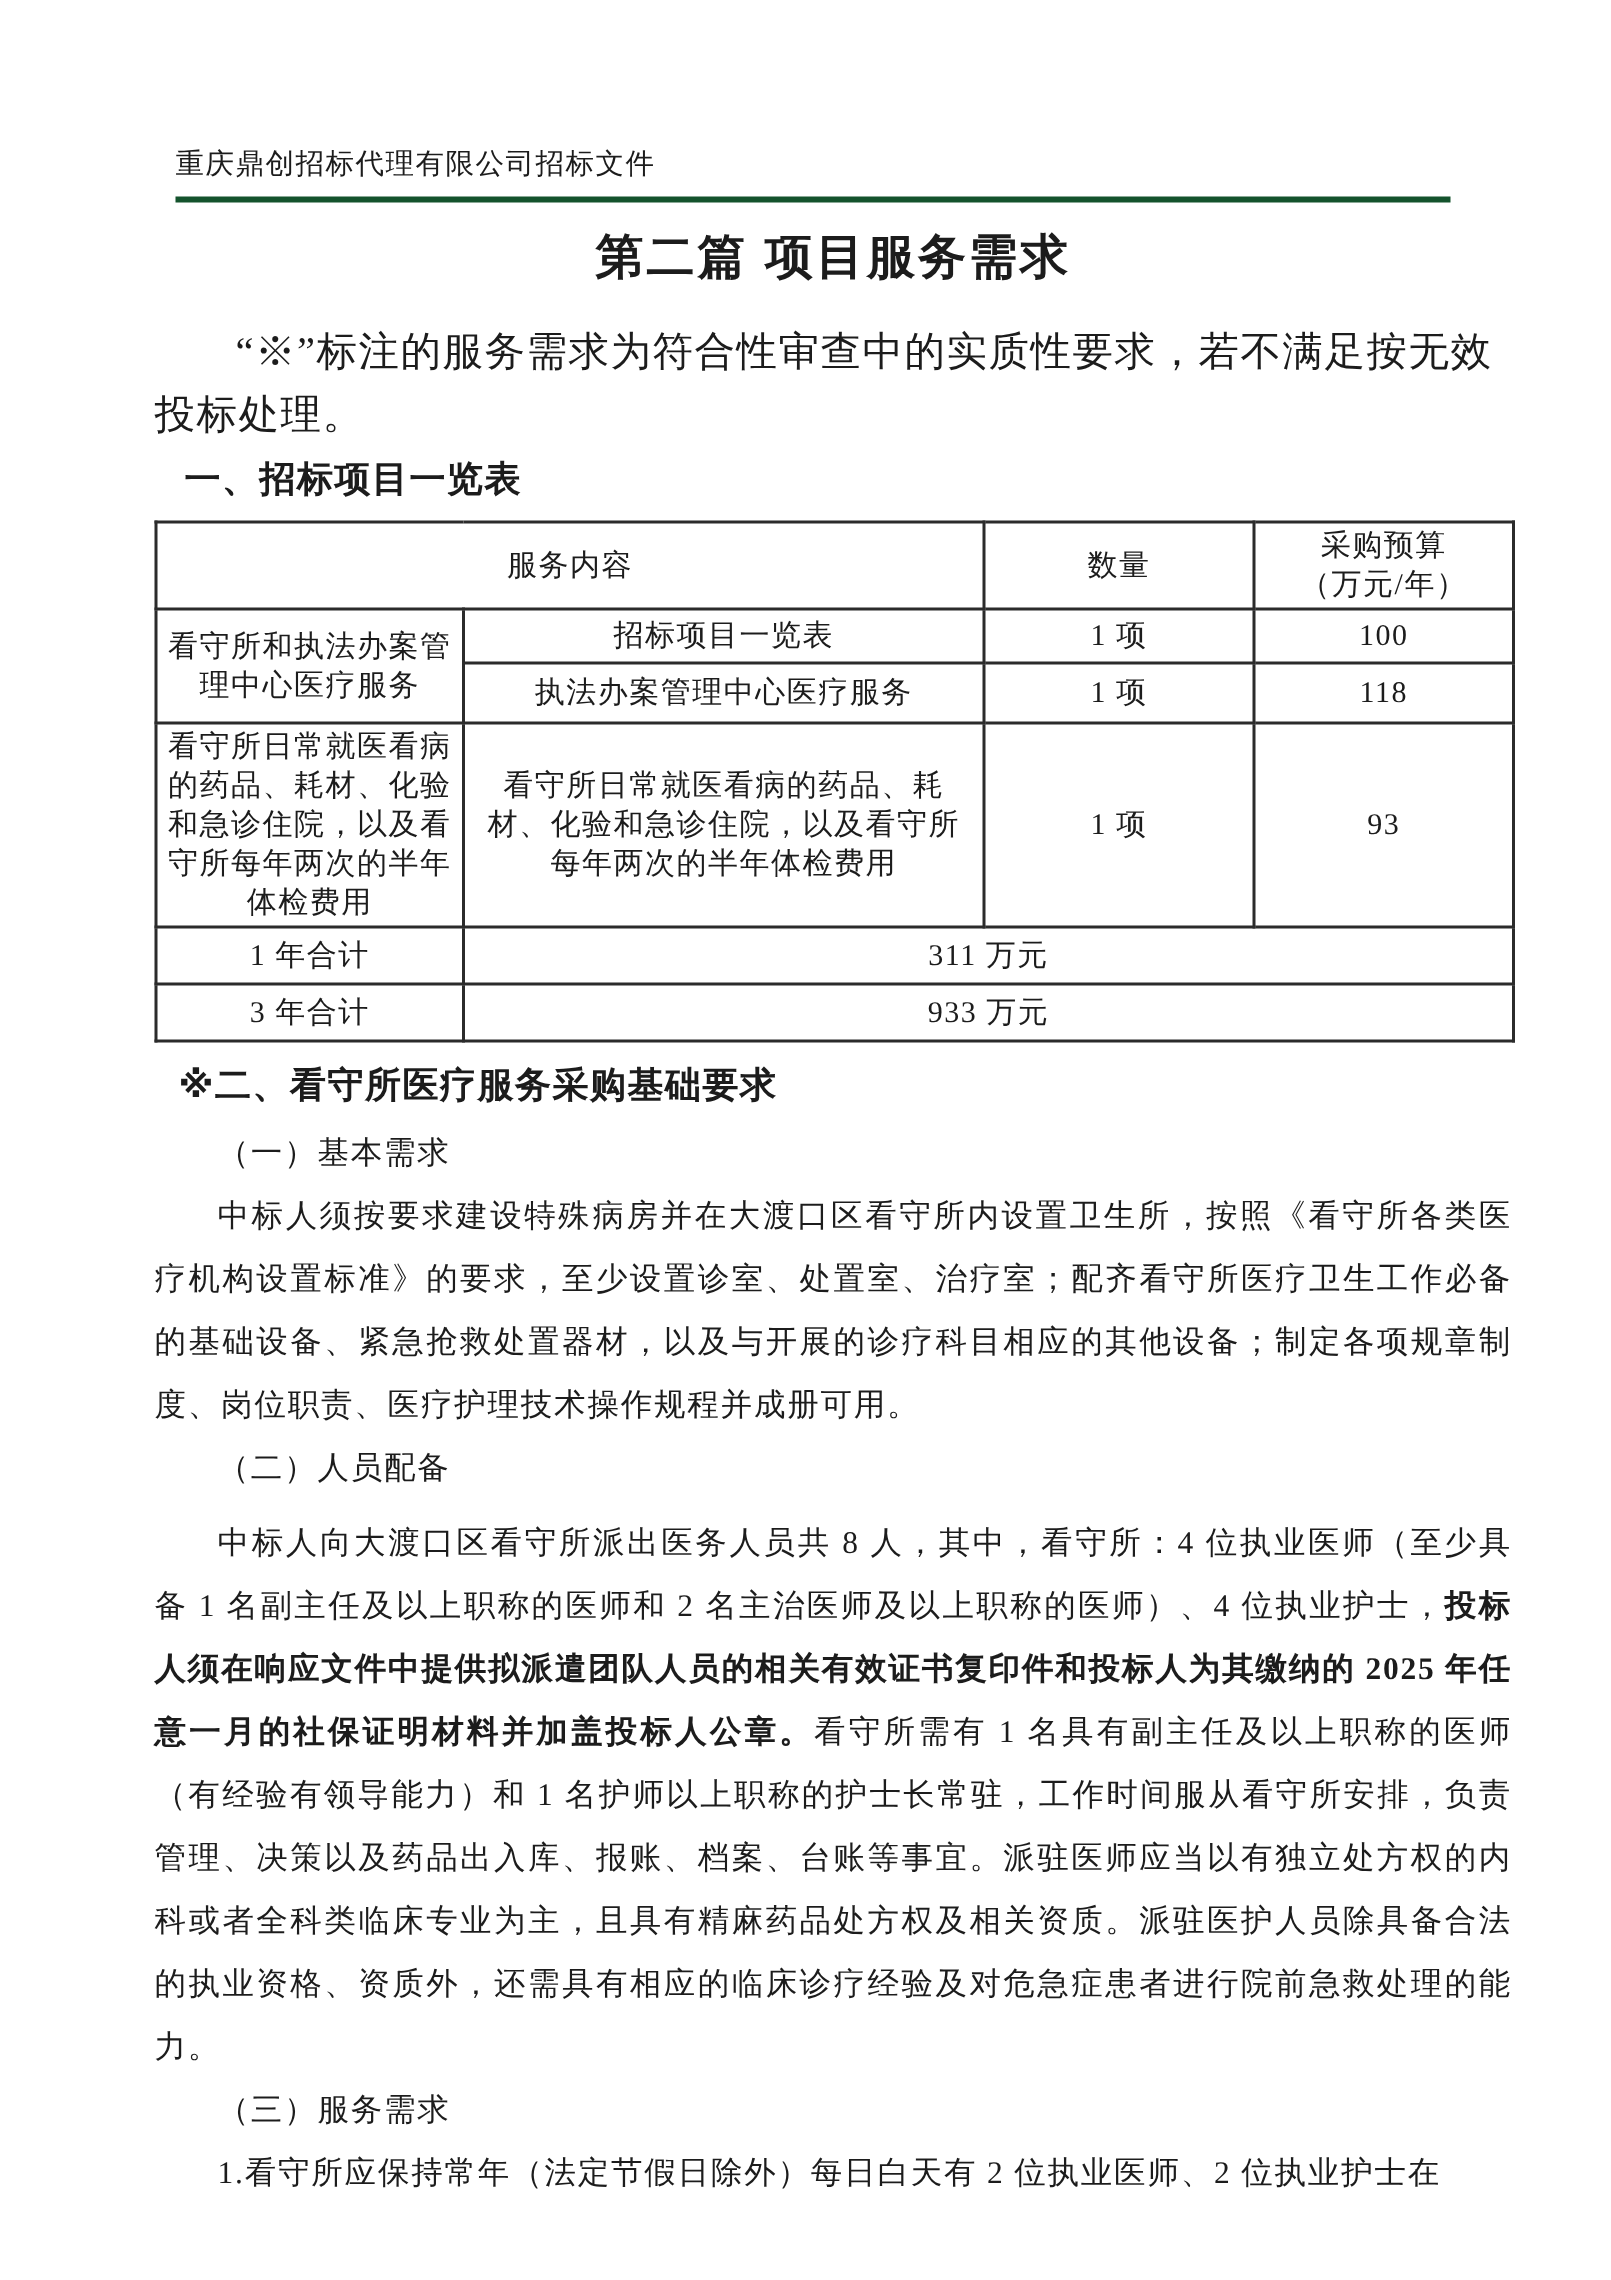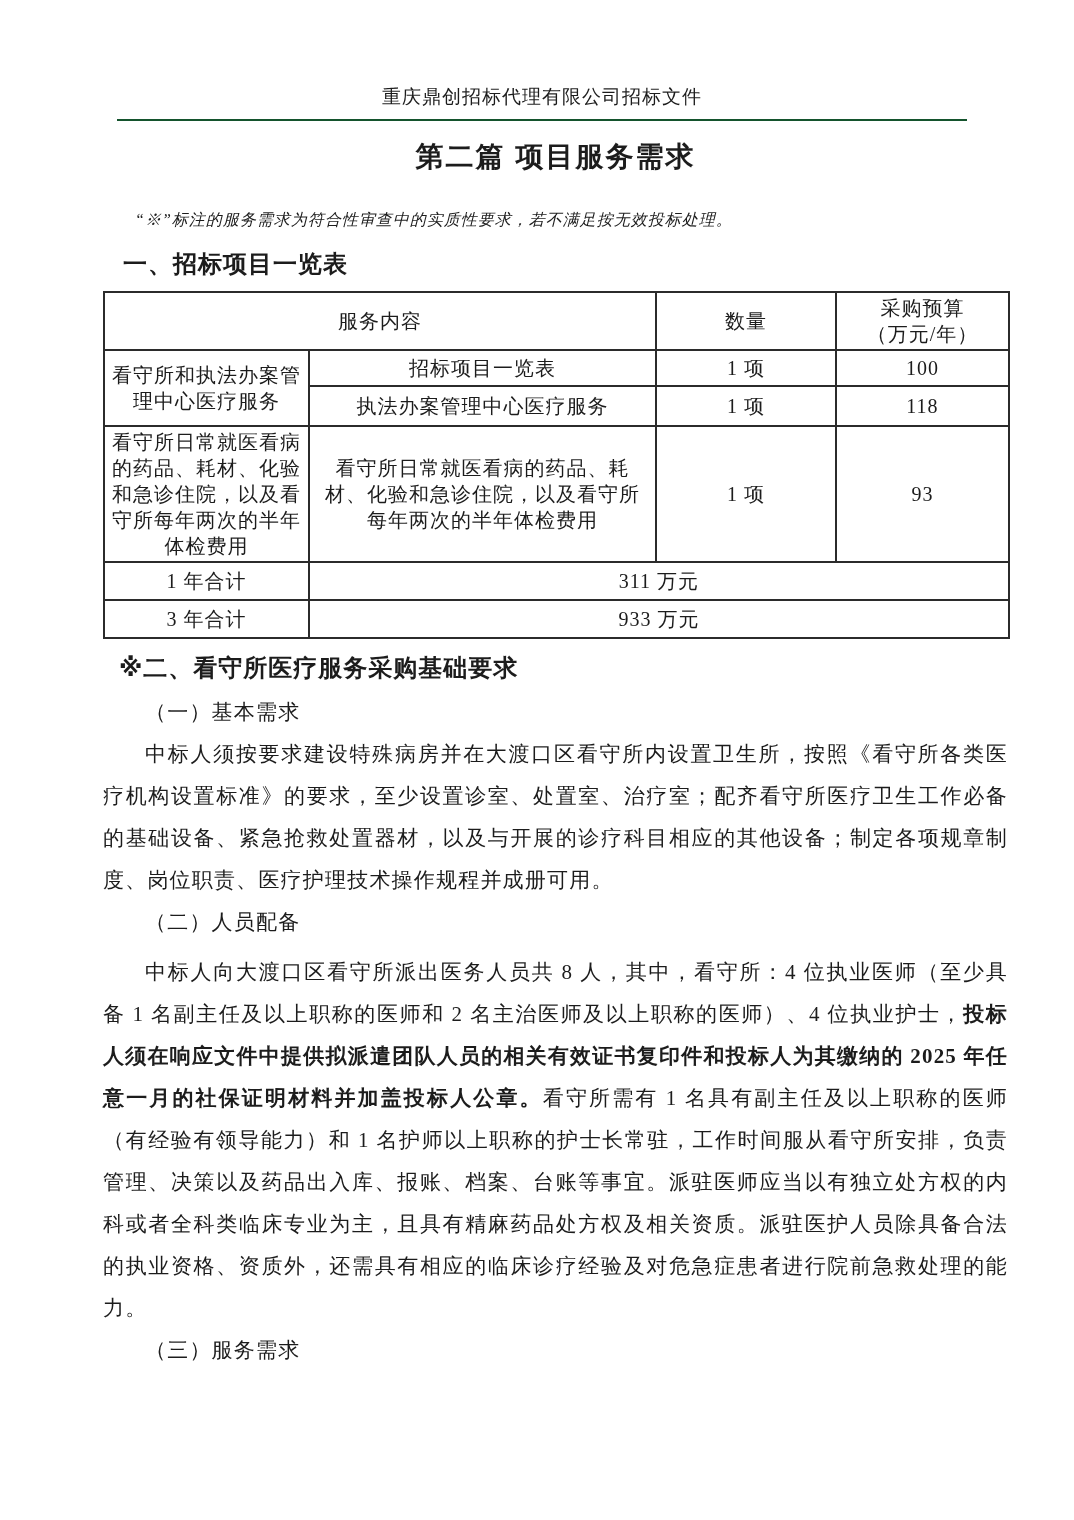--- a/index.html
+++ b/index.html
@@ -14,45 +14,45 @@
     overflow: hidden;
   }
   .content { padding: 0 66px 0 103px; }
 
   
   .doc-header {
     margin-left: 14px;
     width: 850px;
     padding-top: 84px;
     padding-bottom: 9px;
-    border-bottom: 2px solid #14532d;
+    border-bottom: 4px solid #14532d;
     display: flex;
-    justify-content: center;
+    justify-content: flex-start;
     align-items: flex-end;
     font-size: 19px;
     letter-spacing: 1px;
+    margin-top: 12px;
   }
 
   .doc-title {
     margin-top: 10px;
     text-align: center;
     font-family: "Liberation Sans", "DejaVu Sans", sans-serif;
     font-weight: bold;
-    font-size: 28px;
+    font-size: 32px;
     line-height: 52px;
     letter-spacing: 2px;
   }
 
   .notice {
     margin: 16px 0 0 0;
-    font-size: 16px;
+    font-size: 27px;
     line-height: 42px;
     text-indent: 2em;
     letter-spacing: 1px;
-    font-style: italic;
   }
 
   .sec-heading {
     margin: 6px 0 0 0;
     padding-left: 20px;
     font-family: "Liberation Sans", "DejaVu Sans", sans-serif;
     font-weight: bold;
     font-size: 24px;
     line-height: 34px;
     letter-spacing: 1px;
@@ -173,16 +173,17 @@
 
     <div class="sec-heading second">※二、看守所医疗服务采购基础要求</div>
 
     <p class="sub-heading first">（一）基本需求</p>
     <p class="para">中标人须按要求建设特殊病房并在大渡口区看守所内设置卫生所，按照《看守所各类医疗机构设置标准》的要求，至少设置诊室、处置室、治疗室；配齐看守所医疗卫生工作必备的基础设备、紧急抢救处置器材，以及与开展的诊疗科目相应的其他设备；制定各项规章制度、岗位职责、医疗护理技术操作规程并成册可用。</p>
 
     <p class="sub-heading">（二）人员配备</p>
     <p class="para staffing"><span>中标人向大渡口区看守所派出医务人员共 8 人，其中，看守所：4 位执业医师（至少具备 1 名副主任及以上职称的医师和 2 名主治医师及以上职称的医师）、4 位执业护士，</span><span class="bold">投标人须在响应文件中提供拟派遣团队人员的相关有效证书复印件和投标人为其缴纳的 2025 年任意一月的社保证明材料并加盖投标人公章。</span><span>看守所需有 1 名具有副主任及以上职称的医师（有经验有领导能力）和 1 名护师以上职称的护士长常驻，工作时间服从看守所安排，负责管理、决策以及药品出入库、报账、档案、台账等事宜。派驻医师应当以有独立处方权的内科或者全科类临床专业为主，且具有精麻药品处方权及相关资质。派驻医护人员除具备合法的执业资格、资质外，还需具有相应的临床诊疗经验及对危急症患者进行院前急救处理的能力。</span></p>
 
     <p class="sub-heading">（三）服务需求</p>
+    <p class="para">1.看守所应保持常年（法定节假日除外）每日白天有 2 位执业医师、2 位执业护士在</p>
 
   </div>
 
 </div>
 
 </body></html>

